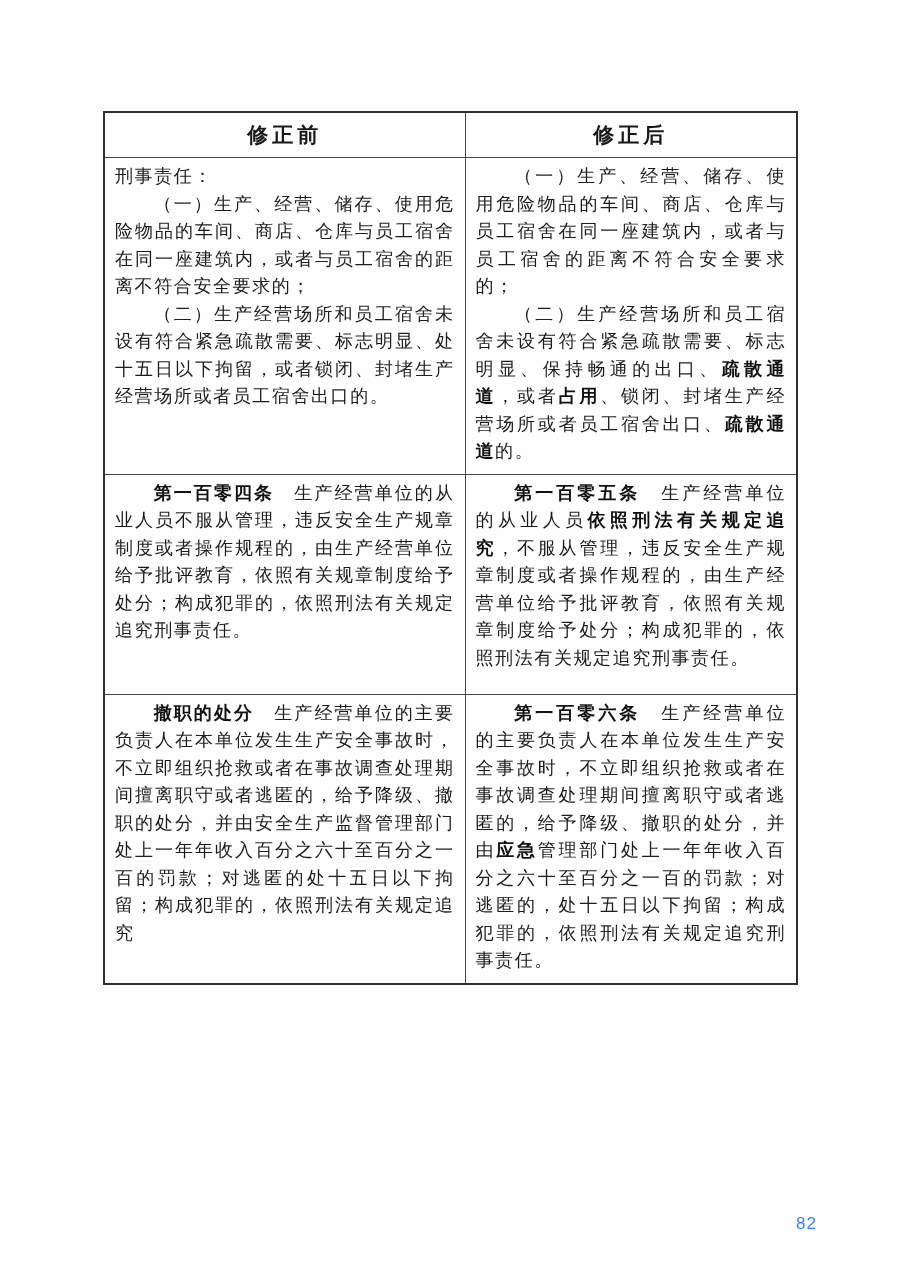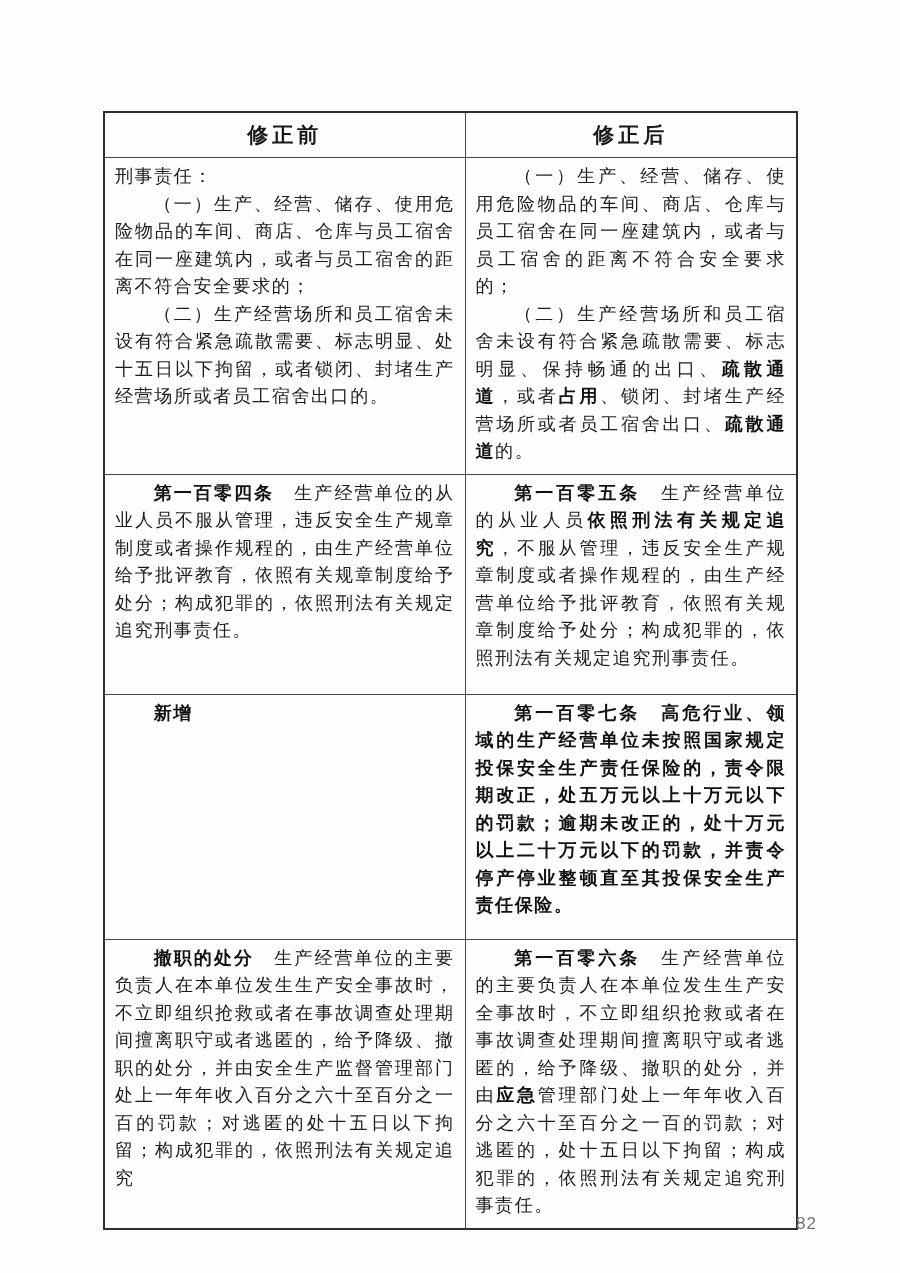--- a/index.html
+++ b/index.html
@@ -11,21 +11,21 @@
   .cmp-table th,.cmp-table td{border:1px solid #474747;vertical-align:top;}
   .cmp-table th{height:44px;vertical-align:middle;text-align:center;padding:0;
                 font-family:"Liberation Sans","DejaVu Sans",sans-serif;
                 font-weight:700;font-size:21px;letter-spacing:4px;color:#181818;}
   .cmp-table td{padding:5px 10px 8px 10px;font-size:18px;line-height:27.5px;
                 letter-spacing:1.6px;text-align:justify;text-justify:inter-character;}
   .para{margin:0;}
   .para.indent{text-indent:2.15em;}
   .b{font-weight:700;font-family:"Liberation Sans","DejaVu Sans",sans-serif;color:#111;}
   .page-number{position:absolute;left:796px;top:1214px;font-size:17px;
-               letter-spacing:1px;color:#737373;
+               letter-spacing:1px;color:#3b82f6;
                font-family:"Liberation Sans","DejaVu Sans",sans-serif;}
   .r1{height:280px;} .r2{height:220px;} .r3{height:245px;} .r4{height:270px;}
 </style>
 </head>
 <body>
 
 <div class="page">
   <table class="cmp-table">
     <colgroup>
       <col style="width:361px">
@@ -52,28 +52,20 @@
           </td>
     </tr>
     <tr class="r2">
       <td>
             <p class="para indent"><span class="b">第一百零四条</span><span>　生产经营单位的从业人员不服从管理，违反安全生产规章制度或者操作规程的，由生产经营单位给予批评教育，依照有关规章制度给予处分；构成犯罪的，依照刑法有关规定追究刑事责任。</span></p>
           </td>
       <td>
             <p class="para indent"><span class="b">第一百零五条</span><span>　生产经营单位的从业人员</span><span class="b">依照刑法有关规定追究</span><span>，不服从管理，违反安全生产规章制度或者操作规程的，由生产经营单位给予批评教育，依照有关规章制度给予处分；构成犯罪的，依照刑法有关规定追究刑事责任。</span></p>
           </td>
     </tr>
-    <tr class="r3">
-      <td>
-            <p class="para indent"><span class="b">新增</span></p>
-          </td>
-      <td>
-            <p class="para indent"><span class="b">第一百零七条　高危行业、领域的生产经营单位未按照国家规定投保安全生产责任保险的，责令限期改正，处五万元以上十万元以下的罚款；逾期未改正的，处十万元以上二十万元以下的罚款，并责令停产停业整顿直至其投保安全生产责任保险。</span></p>
-          </td>
-    </tr>
     <tr class="r4">
       <td>
             <p class="para indent"><span class="b">撤职的处分</span><span>　生产经营单位的主要负责人在本单位发生生产安全事故时，不立即组织抢救或者在事故调查处理期间擅离职守或者逃匿的，给予降级、撤职的处分，并由安全生产监督管理部门处上一年年收入百分之六十至百分之一百的罚款；对逃匿的处十五日以下拘留；构成犯罪的，依照刑法有关规定追究</span></p>
           </td>
       <td>
             <p class="para indent"><span class="b">第一百零六条</span><span>　生产经营单位的主要负责人在本单位发生生产安全事故时，不立即组织抢救或者在事故调查处理期间擅离职守或者逃匿的，给予降级、撤职的处分，并由</span><span class="b">应急</span><span>管理部门处上一年年收入百分之六十至百分之一百的罚款；对逃匿的，处十五日以下拘留；构成犯罪的，依照刑法有关规定追究刑事责任。</span></p>
           </td>
     </tr>
   </tbody>
     </table>

